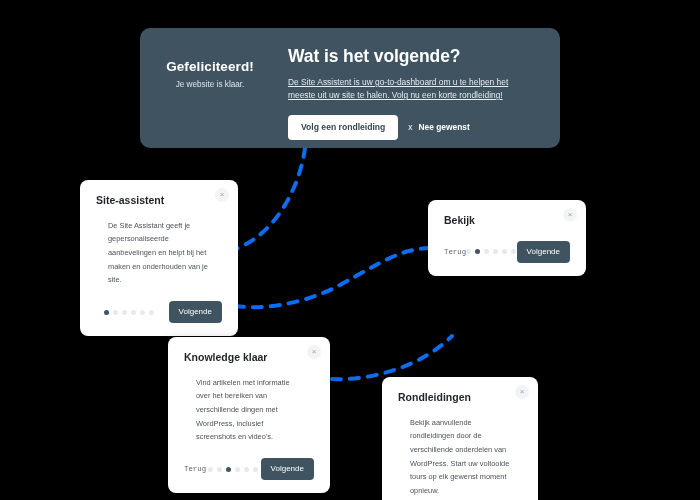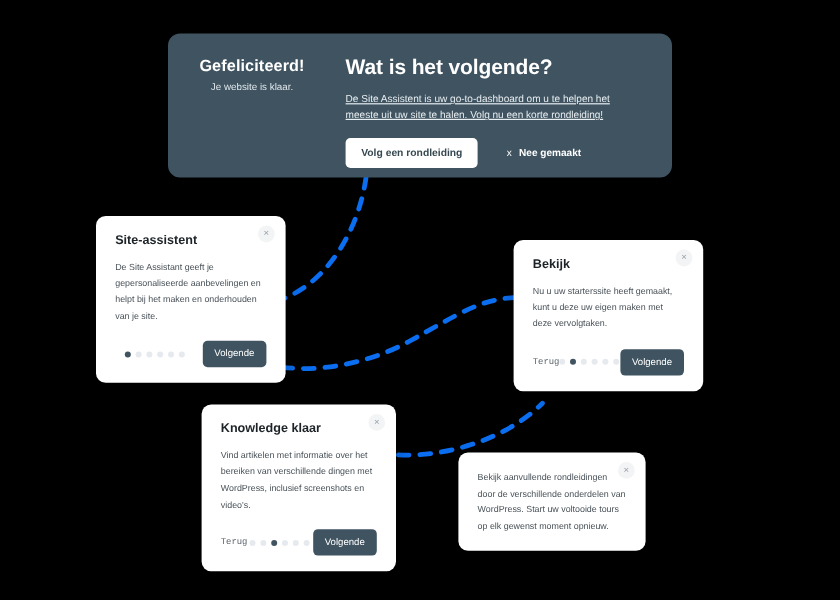--- a/index.html
+++ b/index.html
@@ -43,21 +43,21 @@
     box-sizing: border-box;
     background: #3f5360;
     border-radius: 10px;
     display: flex;
     align-items: flex-start;
     z-index: 4;
   }
   .banner-left {
     width: 140px;
     flex: 0 0 140px;
-    padding-top: 20px;
+    padding-top: 32px;
     text-align: center;
     box-sizing: border-box;
   }
   .banner-congrats {
     color: #ffffff;
     font-size: 13.5px;
     font-weight: bold;
     letter-spacing: .1px;
     line-height: 1.1;
   }
@@ -85,21 +85,21 @@
     font-size: 8.4px;
     line-height: 1.55;
     margin-top: 10px;
     max-width: 248px;
     text-decoration: underline;
   }
   .banner-actions {
     margin-top: 13px;
     display: flex;
     align-items: center;
-    gap: 24px;
+    gap: 10px;
   }
   .btn-white {
     background: #ffffff;
     color: #36474f;
     border: none;
     border-radius: 4px;
     font-size: 8.6px;
     font-weight: bold;
     padding: 8px 13px;
     font-family: inherit;
@@ -135,21 +135,21 @@
     font-size: 10.5px;
     font-weight: bold;
     color: #1d2327;
     margin: 0 0 9px 0;
     line-height: 1.2;
   }
   .card-body {
     font-size: 7.4px;
     line-height: 1.85;
     color: #4a5258;
-    margin: 0;
+    margin: 12px;
   }
   .card-close {
     position: absolute;
     top: 8px;
     right: 9px;
     width: 14px;
     height: 14px;
     border-radius: 50%;
     background: #f3f4f5;
     color: #9aa2a8;
@@ -224,21 +224,21 @@
       <div class="banner-congrats">Gefeliciteerd!</div>
       <div class="banner-sub">Je website is klaar.</div>
     </div>
     <div class="banner-right">
       <h1 class="banner-title">Wat is het volgende?</h1>
       <p class="banner-body">De Site Assistent is uw go-to-dashboard om u te helpen het meeste uit uw site te halen. Volg nu een korte rondleiding!</p>
       <div class="banner-actions">
         <button class="btn-white">Volg een rondleiding</button>
         <button class="btn-ghost">
           <span class="xg">x</span>
-          <span>Nee gemaakt</span>
+          <span>Nee gewenst</span>
         </button>
       </div>
     </div>
   </div>
 
   <div class="card" id="card-site-assistent">
     <div class="card-close">×</div>
     <h2 class="card-title">Site-assistent</h2>
     <p class="card-body">De Site Assistant geeft je gepersonaliseerde aanbevelingen en helpt bij het maken en onderhouden van je site.</p>
     <div class="card-footer">
@@ -250,21 +250,20 @@
         <span class="dot"></span>
         <span class="dot"></span>
       </div>
       <button class="btn-next">Volgende</button>
     </div>
   </div>
 
   <div class="card" id="card-taken">
     <div class="card-close">×</div>
     <h2 class="card-title">Bekijk</h2>
-    <p class="card-body">Nu u uw starterssite heeft gemaakt, kunt u deze uw eigen maken met deze vervolgtaken.</p>
     <div class="card-footer">
       <button class="back-link">Terug</button>
       <div class="dots">
         <span class="dot"></span>
         <span class="dot active"></span>
         <span class="dot"></span>
         <span class="dot"></span>
         <span class="dot"></span>
         <span class="dot"></span>
       </div>
@@ -285,16 +284,17 @@
         <span class="dot"></span>
         <span class="dot"></span>
         <span class="dot"></span>
       </div>
       <button class="btn-next">Volgende</button>
     </div>
   </div>
 
   <div class="card" id="card-rondleidingen">
     <div class="card-close">×</div>
+    <h2 class="card-title">Rondleidingen</h2>
     <p class="card-body">Bekijk aanvullende rondleidingen door de verschillende onderdelen van WordPress. Start uw voltooide tours op elk gewenst moment opnieuw.</p>
   </div>
 
 </div>
 
 </body></html>

